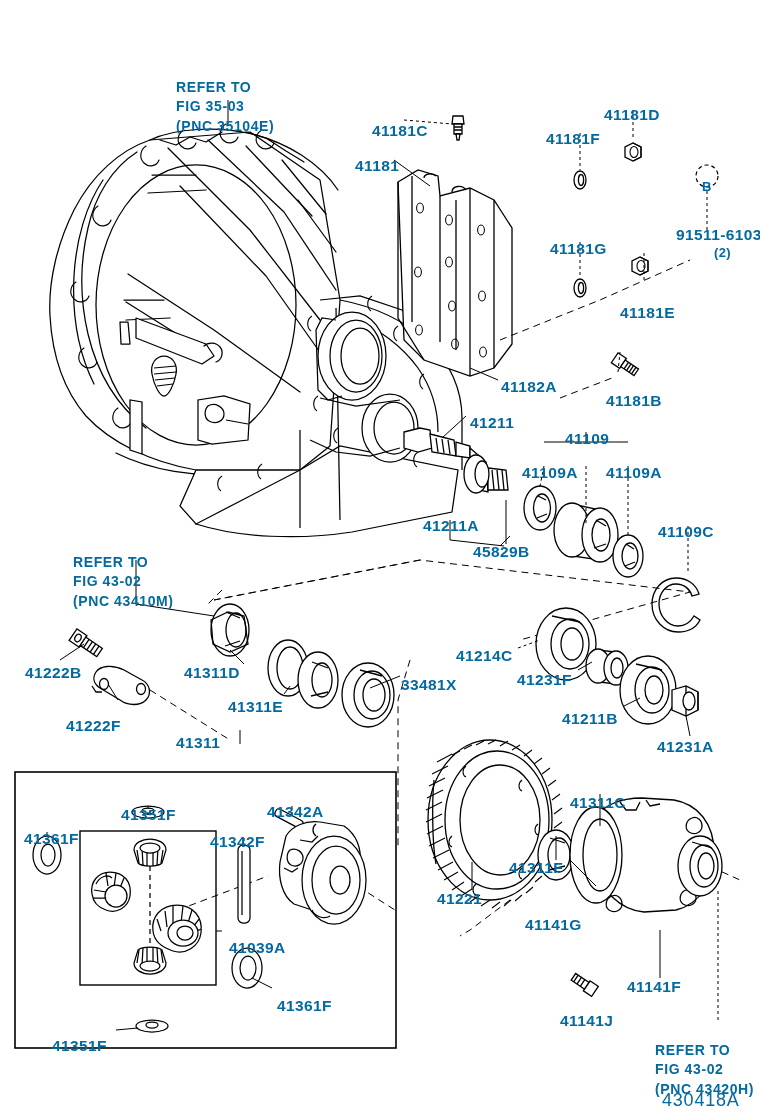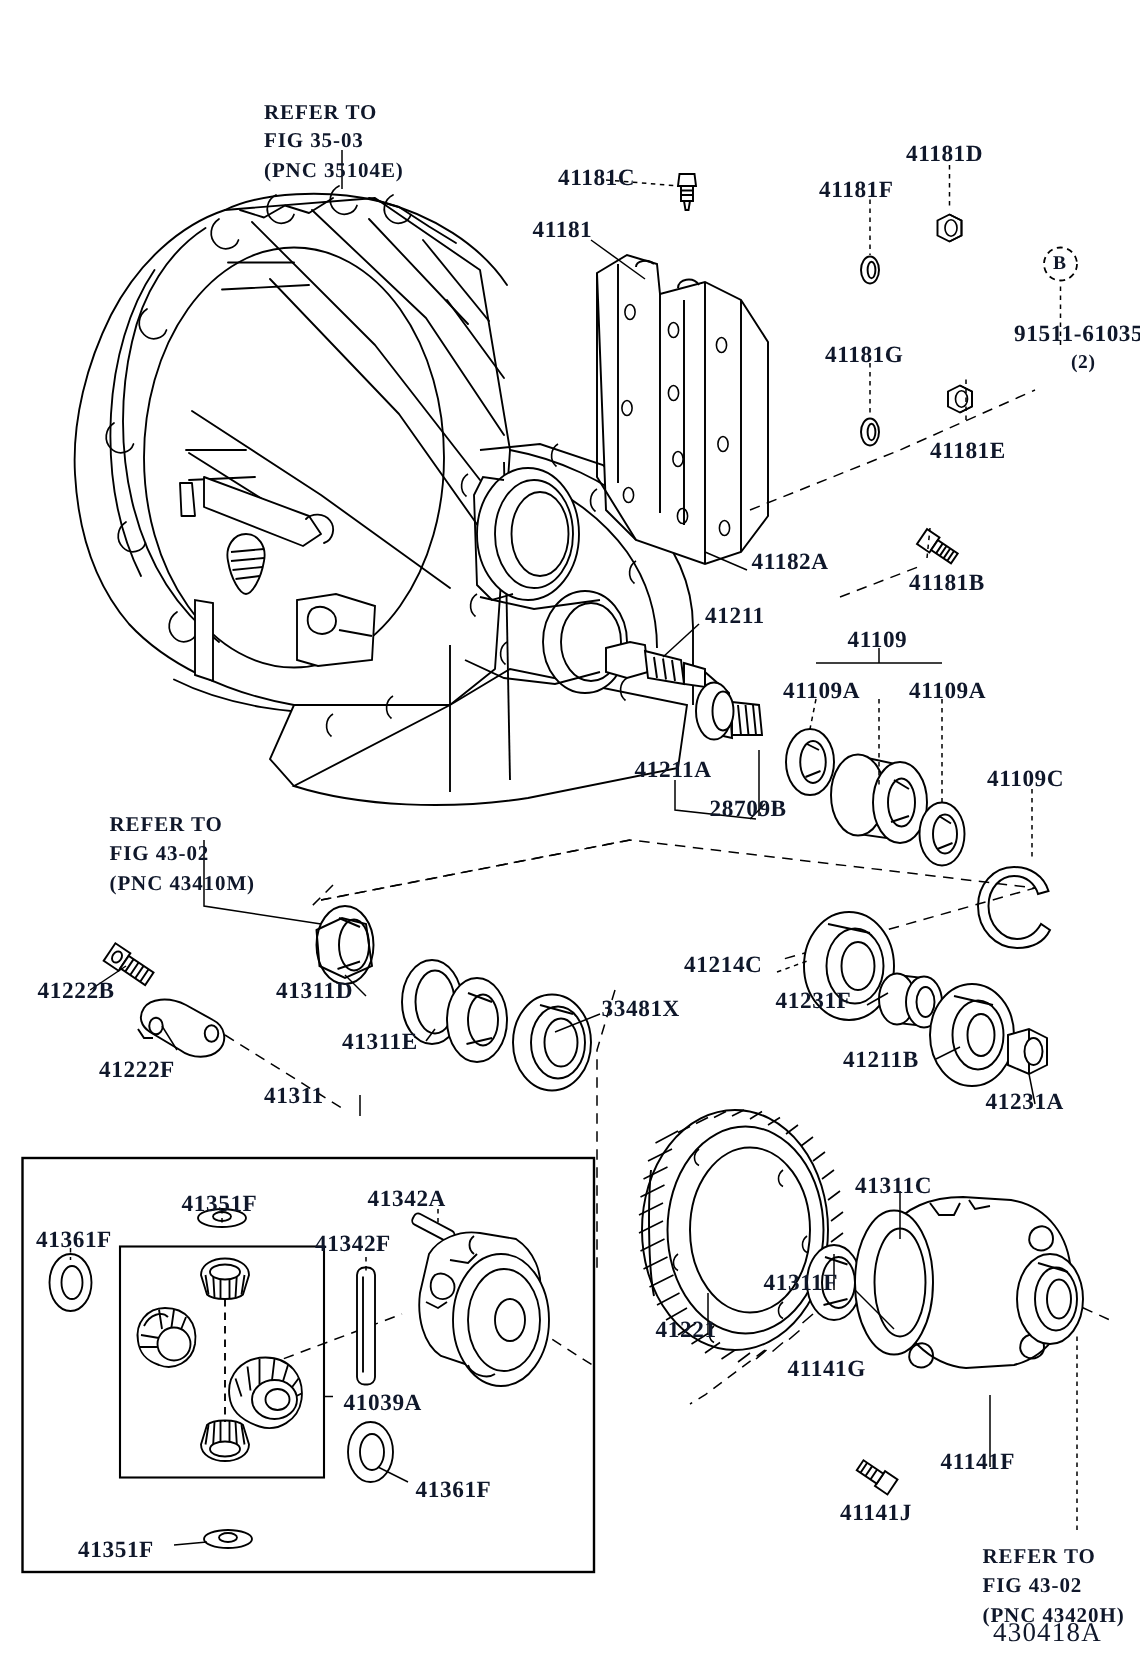--- a/index.html
+++ b/index.html
@@ -1,23 +1,23 @@
 <!DOCTYPE html>
 <html><head>
 <meta charset="utf-8">
 <title>Parts Diagram</title>
 <style>
   html,body{margin:0;padding:0;background:#ffffff;}
   body{width:760px;height:1112px;position:relative;overflow:hidden;
        font-family:"DejaVu Sans Mono","Liberation Mono",monospace;color:#000;}
   #stage{position:absolute;left:0;top:0;width:760px;height:1112px;}
   svg.art{position:absolute;left:0;top:0;width:760px;height:1112px;}
-  .lbl{position:absolute;font-family:Liberation Serif, serif;
+  .lbl{position:absolute;font-family:Liberation Sans, sans-serif;
        font-weight:bold;font-size:15.5px;letter-spacing:.4px;white-space:pre;
-       color:#0f172a;line-height:1.18;}
+       color:#0369a1;line-height:1.18;margin-top:12px;}
   .lbl.ref{font-size:14px;font-weight:bold;letter-spacing:.6px;line-height:1.38;}
   .lbl.code{font-size:18px;font-weight:normal;letter-spacing:.8px;}
   .lbl.sub{font-size:13px;font-weight:bold;}
 </style>
 </head>
 <body>
 
 <div id="stage">
 
 <svg class="art" viewBox="0 0 760 1112">
@@ -463,39 +463,39 @@
       <div class="lbl" style="left: 550px; top: 228px;">41181G</div>
       <div class="lbl" style="left: 620px; top: 292px;">41181E</div>
       <div class="lbl" style="left: 501px; top: 366px;">41182A</div>
       <div class="lbl" style="left: 606px; top: 380px;">41181B</div>
       <div class="lbl" style="left: 470px; top: 402px;">41211</div>
       <div class="lbl" style="left: 565px; top: 418px;">41109</div>
       <div class="lbl" style="left: 522px; top: 452px;">41109A</div>
       <div class="lbl" style="left: 606px; top: 452px;">41109A</div>
       <div class="lbl" style="left: 658px; top: 511px;">41109C</div>
       <div class="lbl" style="left: 423px; top: 505px;">41211A</div>
-      <div class="lbl" style="left: 473px; top: 531px;">28709B</div>
+      <div class="lbl" style="left: 473px; top: 531px;">45829B</div>
       <div class="lbl" style="left: 25px; top: 652px;">41222B</div>
       <div class="lbl" style="left: 66px; top: 705px;">41222F</div>
       <div class="lbl" style="left: 184px; top: 652px;">41311D</div>
       <div class="lbl" style="left: 228px; top: 686px;">41311E</div>
       <div class="lbl" style="left: 176px; top: 722px;">41311</div>
       <div class="lbl" style="left: 401px; top: 664px;">33481X</div>
       <div class="lbl" style="left: 456px; top: 635px;">41214C</div>
       <div class="lbl" style="left: 517px; top: 659px;">41231F</div>
       <div class="lbl" style="left: 562px; top: 698px;">41211B</div>
       <div class="lbl" style="left: 657px; top: 726px;">41231A</div>
       <div class="lbl" style="left: 570px; top: 782px;">41311C</div>
       <div class="lbl" style="left: 509px; top: 847px;">41311F</div>
       <div class="lbl" style="left: 437px; top: 878px;">41221</div>
       <div class="lbl" style="left: 525px; top: 904px;">41141G</div>
       <div class="lbl" style="left: 627px; top: 966px;">41141F</div>
       <div class="lbl" style="left: 560px; top: 1000px;">41141J</div>
       <div class="lbl" style="left: 121px; top: 794px;">41351F</div>
-      <div class="lbl" style="left: 245px; top: 791px; text-align: right;">41342A</div>
+      <div class="lbl" style="left: 267px; top: 791px; text-align: right;">41342A</div>
       <div class="lbl" style="left: 210px; top: 821px;">41342F</div>
       <div class="lbl" style="left: 24px; top: 818px;">41361F</div>
       <div class="lbl" style="left: 229px; top: 927px;">41039A</div>
       <div class="lbl" style="left: 277px; top: 985px;">41361F</div>
       <div class="lbl" style="left: 52px; top: 1025px;">41351F</div>
       <div class="lbl code" style="left: 662px; top: 1078px;">430418A</div>
       <div class="lbl sub" style="left: 702px; top: 167px;">B</div>
     </div>
 
 </div>

